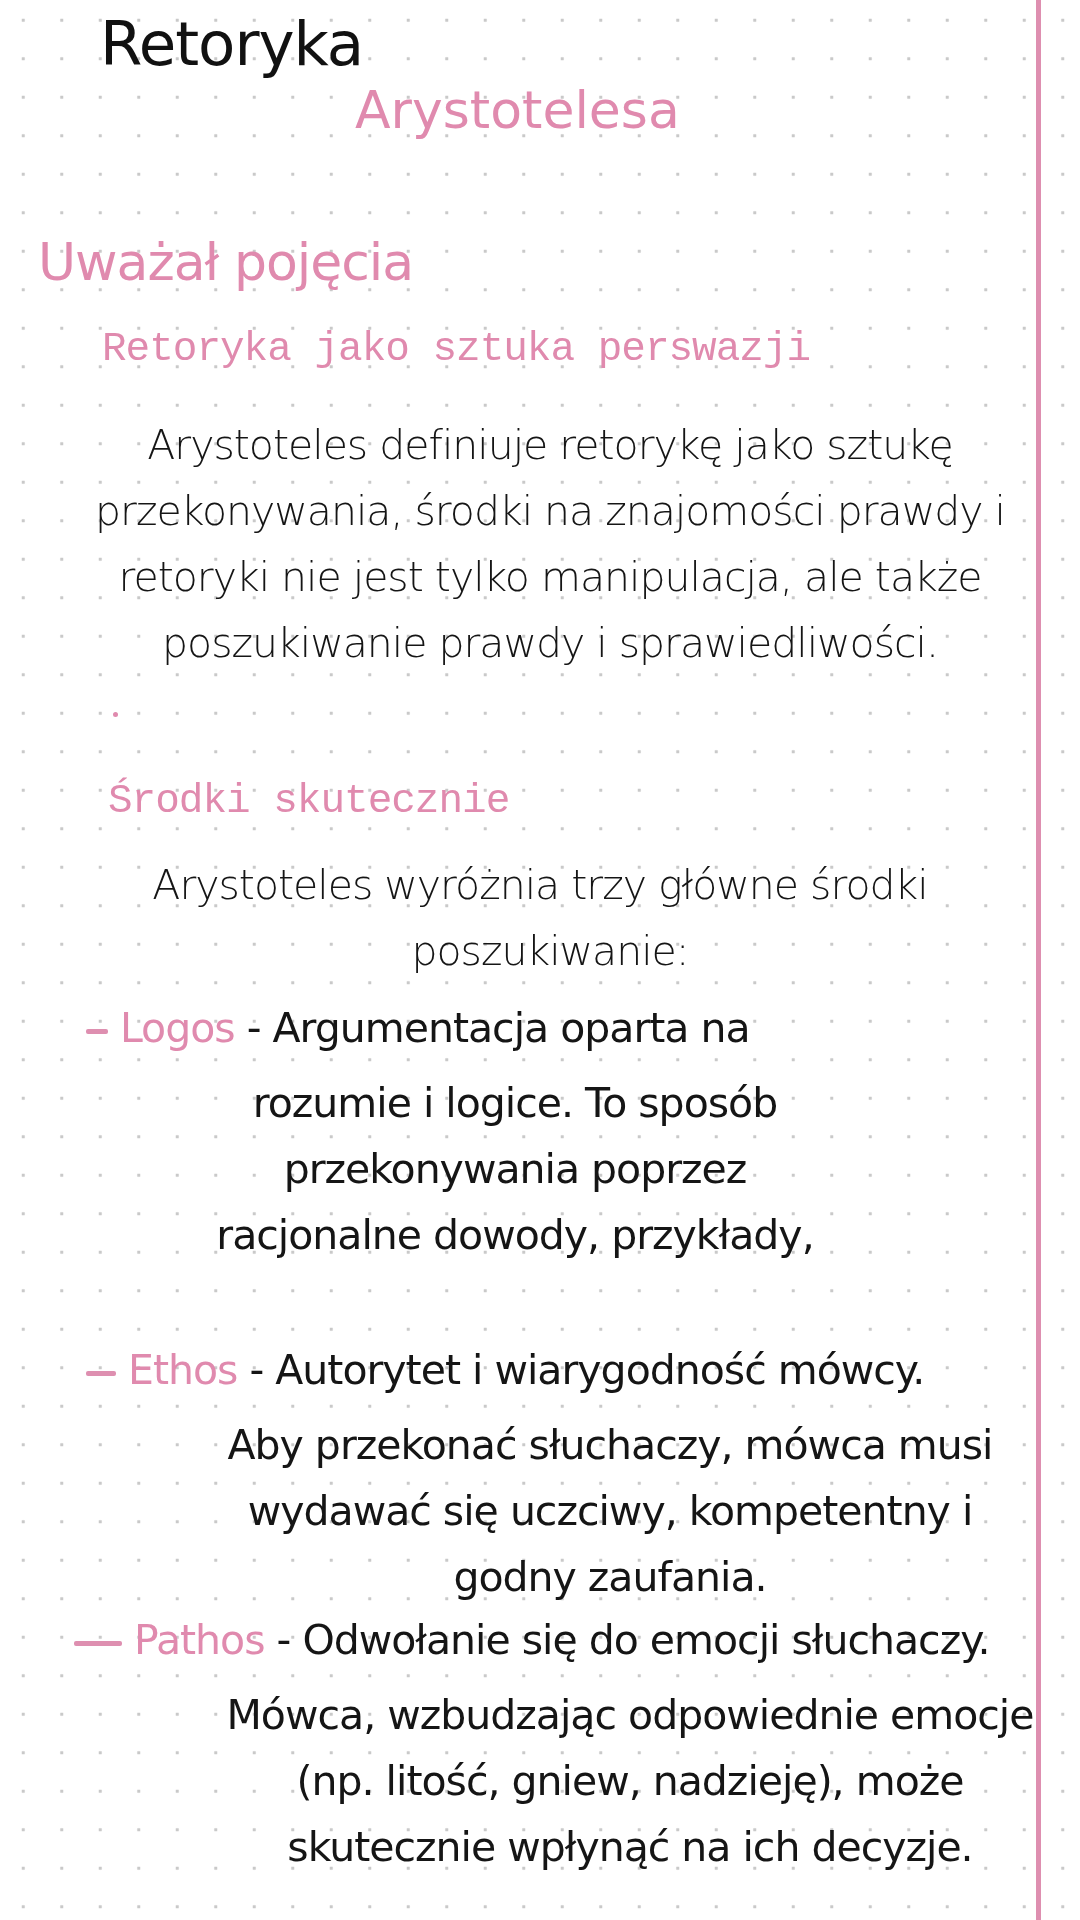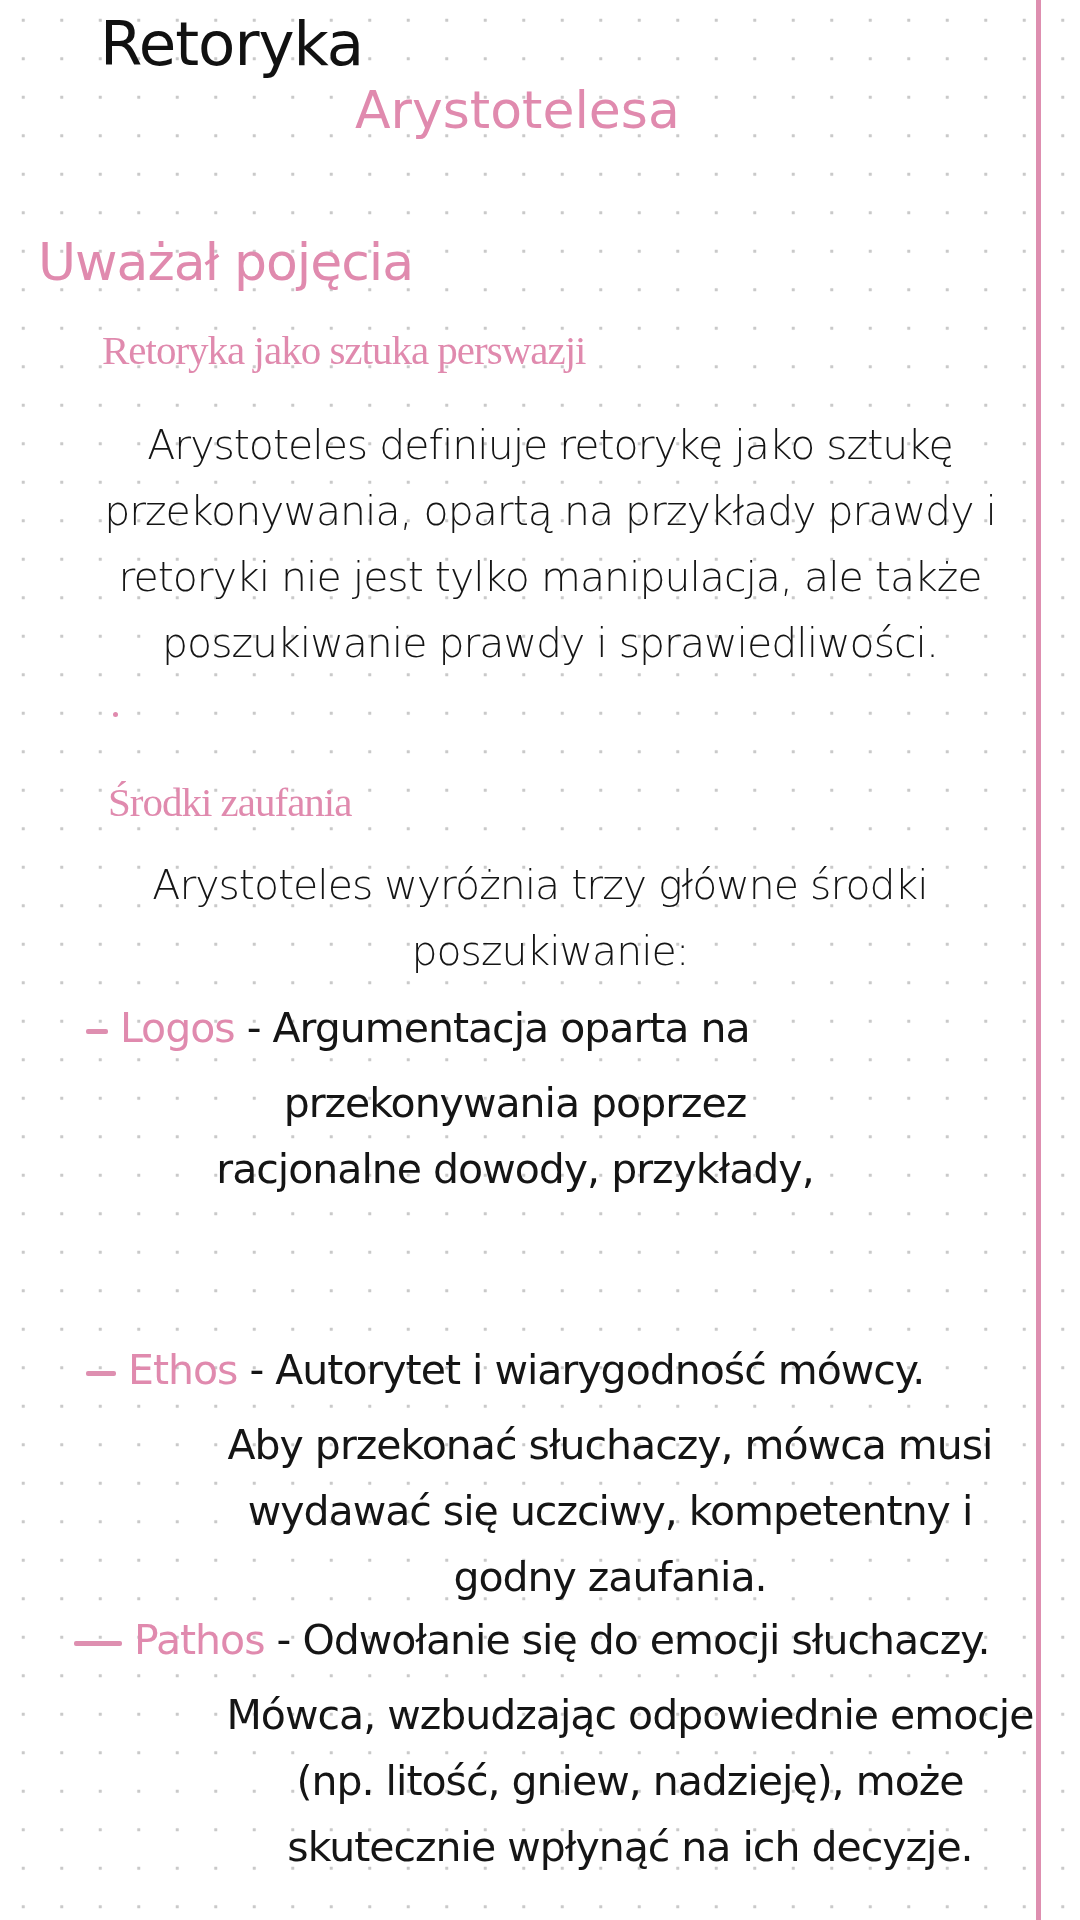--- a/index.html
+++ b/index.html
@@ -22,21 +22,21 @@
   }
   .subtitle {
     left:355px; top:80px; font-size:52px; color:#e08aae;
     font-family:"DejaVu Sans", sans-serif;
   }
   .h1 {
     left:38px; top:232px; font-size:52px; color:#e08aae; letter-spacing:-1px;
   }
   .h2 {
     font-size:41px; color:#e08aae; font-weight:300; letter-spacing:-1px;
-    font-family:Liberation Serif, serif;
+    font-family:Liberation Mono, monospace;
   }
   .para {
     position:absolute; left:60px; width:960px; text-align:center;
     font-size:41px; line-height:66px; color:#151515; letter-spacing:-1px;
     font-family:"DejaVu Sans", sans-serif; font-weight:300;
   }
   .para .line { display:block; white-space:nowrap; }
   .term-row { position:absolute; white-space:nowrap; font-size:41px; color:#151515; letter-spacing:-1px; }
   .dash { display:inline-block; height:5px; background:#de8fb0; vertical-align:middle; margin-right:12px; border-radius:2px; }
   .term { color:#e08aae; }
@@ -51,38 +51,39 @@
 
 <div class="abs title">Retoryka</div>
 <div class="abs subtitle">Arystotelesa</div>
 
 <div class="abs h1">Uważał pojęcia</div>
 
 <div class="abs h2" style="left:102px; top:326px;">Retoryka jako sztuka perswazji</div>
 
 <div class="para" style="top:412px;">
   <span class="line" style="padding-left:20px;">Arystoteles definiuje retorykę jako sztukę</span>
-  <span class="line" style="padding-left:20px;">przekonywania, opartą na przykłady prawdy i</span>
+  <span class="line" style="padding-left:20px;">przekonywania, środki na znajomości prawdy i</span>
   <span class="line" style="padding-left:20px;">retoryki nie jest tylko manipulacja, ale także</span>
   <span class="line" style="padding-left:20px;text-align:center;">poszukiwanie prawdy i sprawiedliwości.</span>
 </div>
 <div class="stray-dot"></div>
 
-<div class="abs h2" style="left:108px; top:778px;">Środki zaufania</div>
+<div class="abs h2" style="left:108px; top:778px;">Środki skutecznie</div>
 
 <div class="para" style="top:852px;">
   <span class="line">Arystoteles wyróżnia trzy główne środki</span>
   <span class="line" style="padding-left:20px;">poszukiwanie:</span>
 </div>
 
 <div class="term-row" style="left:86px; top:1004px;">
   <span class="dash" style="width:22px;"></span><span class="term">Logos</span>
   <span>- Argumentacja oparta na</span>
 </div>
 <div class="def-lines" style="left:200px; width:630px; top:1070px;">
+  <span class="line">rozumie i logice. To sposób</span>
   <span class="line">przekonywania poprzez</span>
   <span class="line">racjonalne dowody, przykłady,</span>
 </div>
 
 <div class="term-row" style="left:86px; top:1346px;">
   <span class="dash" style="width:30px;"></span><span class="term">Ethos</span>
   <span>- Autorytet i wiarygodność mówcy.</span>
 </div>
 <div class="def-lines" style="left:210px; width:800px; top:1412px;">
   <span class="line">Aby przekonać słuchaczy, mówca musi</span>

